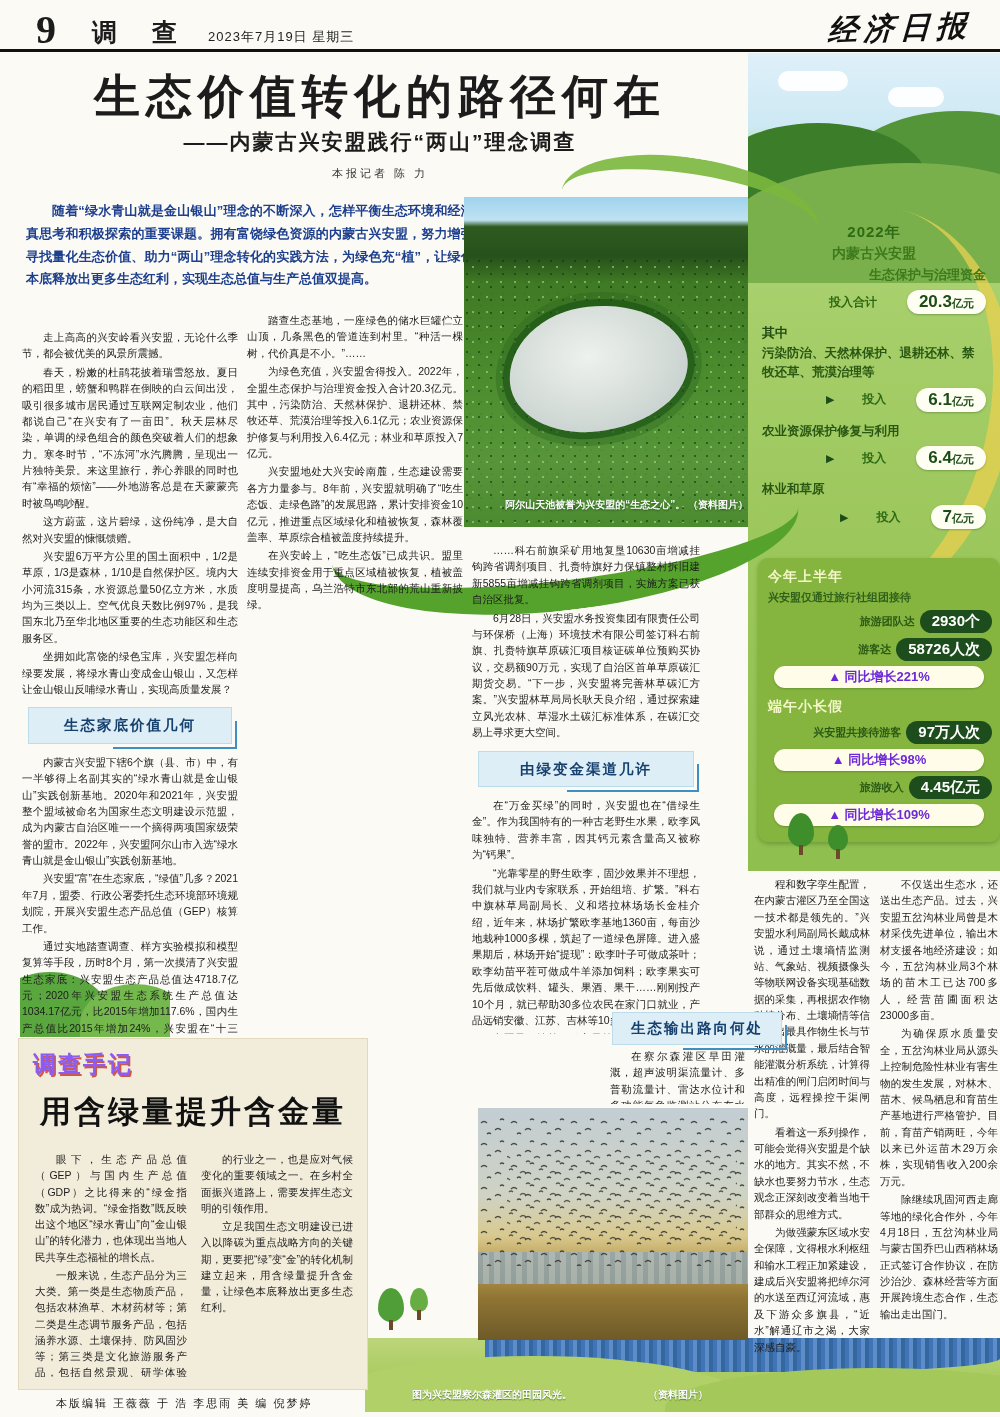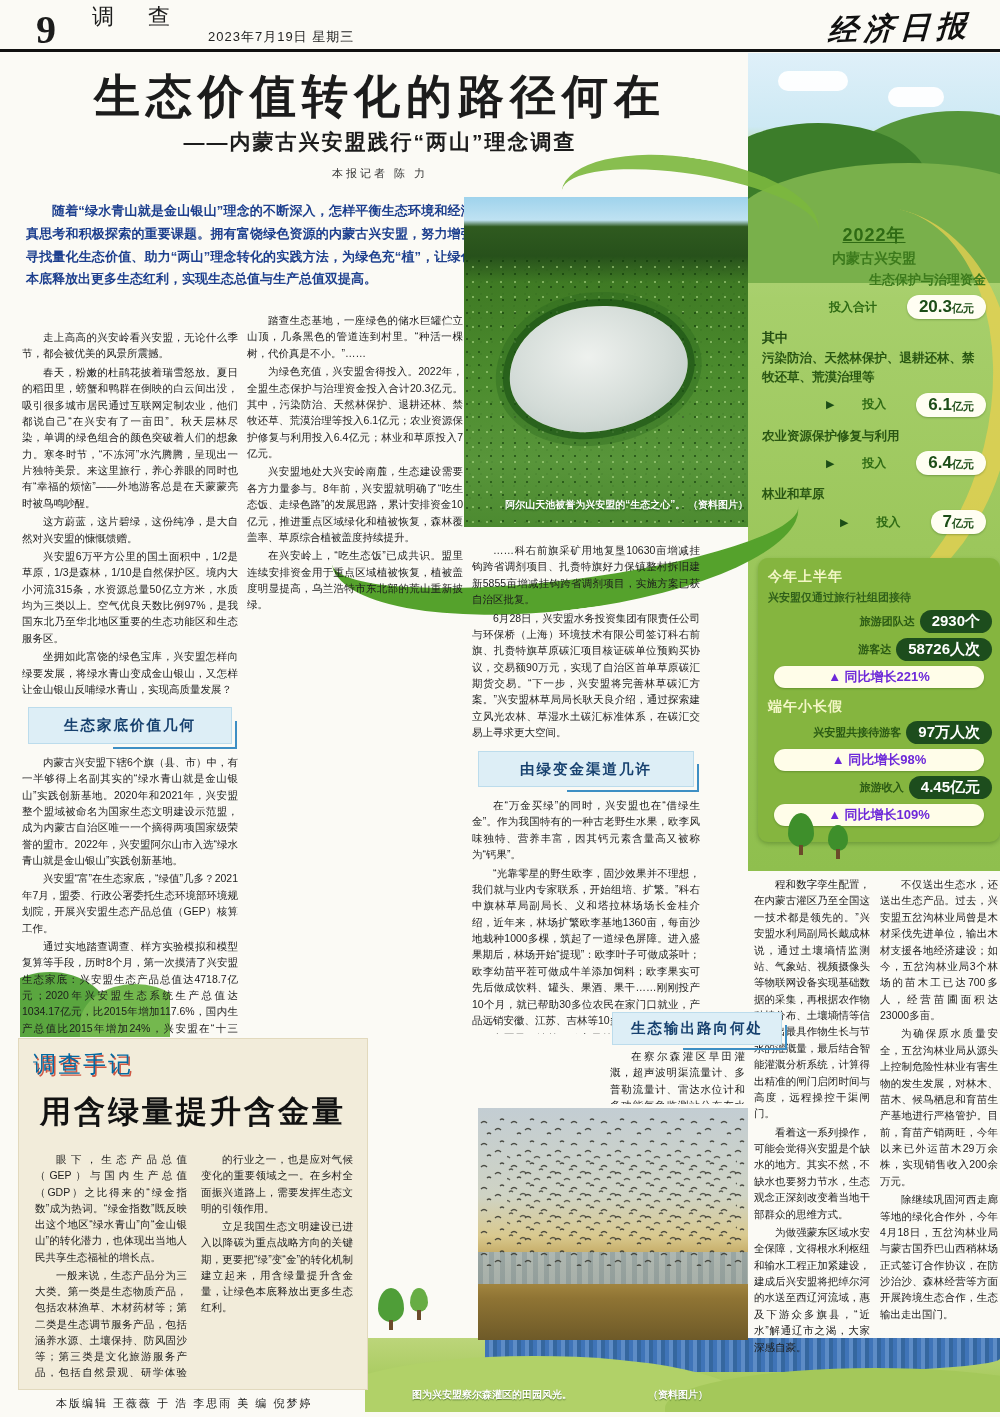--- a/index.html
+++ b/index.html
@@ -1,21 +1,21 @@
 <!DOCTYPE html>
 <html><head>
 <meta charset="utf-8">
 <style>
   html,body{margin:0;padding:0;background:#e8e6df;}
   #page{position:relative;width:1000px;height:1417px;margin:0 auto;background:#fbfaf5;overflow:hidden;
         font-family:"Liberation Sans","DejaVu Sans",sans-serif;color:#1c1c1c;}
   
   .hdr-rule{position:absolute;left:0;top:49px;width:1000px;height:3px;background:#111;}
   .page-num{position:absolute;left:36px;top:6px;font-size:40px;font-weight:900;font-family:"Liberation Serif",serif;}
-  .section-name{position:absolute;left:92px;top:2px;font-size:22px;font-weight:400;letter-spacing:14px;}
+  .section-name{position:absolute;left:92px;top:16px;font-size:25px;font-weight:700;letter-spacing:14px;}
   .hdr-date{position:absolute;left:208px;top:28px;font-size:13px;color:#222;letter-spacing:1px;}
   .masthead{position:absolute;right:28px;top:8px;font-size:30px;font-weight:bold;font-family:"DejaVu Serif",serif;
             font-style:italic;letter-spacing:6px;transform:skew(-4deg) rotate(-2deg);color:#111;}
   
   .headline{position:absolute;left:0;top:66px;width:760px;text-align:center;font-size:46px;font-weight:900;letter-spacing:6px;}
   .subhead{position:absolute;left:0;top:128px;width:760px;text-align:center;font-size:21px;font-weight:900;letter-spacing:2px;}
   .byline{position:absolute;left:0;top:166px;width:760px;text-align:center;font-size:11px;color:#333;letter-spacing:3px;}
   
   .lead{position:absolute;left:26px;top:200px;width:540px;font-size:13px;line-height:1.75;font-weight:bold;
         color:#1d3f8e;text-align:justify;}
@@ -48,21 +48,21 @@
   
   .sidebar{position:absolute;left:748px;top:53px;width:252px;height:818px;overflow:hidden;
       background:linear-gradient(180deg,#dff0f9 0%,#cde9f4 9%,#b9d98a 13%,#a7cf6b 30%,#9cc75c 60%,#8fbf4e 100%);z-index:2;}
   .sb-hill1{position:absolute;left:-40px;top:70px;width:220px;height:120px;border-radius:50% 50% 0 0;background:#3c7d2a;}
   .sb-hill2{position:absolute;left:90px;top:58px;width:240px;height:140px;border-radius:50% 50% 0 0;background:#55953a;}
   .sb-hill3{position:absolute;left:-20px;top:110px;width:330px;height:120px;border-radius:55% 45% 0 0;background:#79b04b;}
   .sb-cloud{position:absolute;width:70px;height:20px;border-radius:12px;background:#fff;opacity:.95;}
   .sb-swirl{position:absolute;left:-60px;top:150px;width:300px;height:420px;border-radius:50%;
       border-right:22px solid rgba(233,208,80,.75);transform:rotate(14deg);}
   .sb-inner{position:absolute;left:14px;top:170px;width:224px;z-index:3;}
-  .sb-year{font-size:18px;font-weight:900;color:#2f6b14;text-align:center;letter-spacing:1px;text-decoration:underline;}
+  .sb-year{font-size:15px;font-weight:900;color:#2f6b14;text-align:center;letter-spacing:1px;}
   .sb-org{font-size:14px;font-weight:900;color:#3c7a1c;text-align:center;margin-top:3px;}
   .sb-fund{font-size:13px;font-weight:900;color:#3c7a1c;text-align:right;margin-top:3px;}
   .sb-row{display:flex;align-items:center;justify-content:flex-end;margin-top:6px;gap:24px;}
   .sb-lab{font-size:12px;font-weight:900;color:#2f6b14;margin-right:6px;white-space:nowrap;}
   .pill{background:#fffef2;border-radius:14px;padding:2px 12px;font-size:17px;font-weight:900;color:#1c4d17;
         box-shadow:0 1px 2px rgba(40,80,20,.35);white-space:nowrap;}
   .pill small{font-size:11px;font-weight:900;}
   .sb-among{font-size:13px;font-weight:900;color:#234d12;margin:10px 0 2px 0;}
   .sb-cat{font-size:12.5px;font-weight:900;color:#2a5713;line-height:1.5;}
   .sb-arrow{color:#1c4d17;font-size:11px;margin-right:4px;}
@@ -75,21 +75,21 @@
   .dpill{background:#1d4d1d;color:#fff;border-radius:14px;padding:2px 12px;font-size:15px;font-weight:900;white-space:nowrap;}
   .gpill{background:#fffde9;color:#6d28d9;border-radius:14px;padding:2px 10px;font-size:13px;font-weight:900;
          text-align:center;margin:4px 10px;box-shadow:0 1px 2px rgba(30,70,10,.3);}
   .sb-tree{position:absolute;z-index:3;}
   .tree-top{width:26px;height:34px;border-radius:50% 50% 50% 50%/60% 60% 40% 40%;background:#3e8f2b;margin:0 auto;}
   .tree-trunk{width:4px;height:10px;background:#6b4a2a;margin:-2px auto 0 auto;}
   
   
   .notebook{position:absolute;left:18px;top:1038px;width:348px;height:350px;background:#f2ecda;
       border:1px solid #e2d9bd;z-index:3;overflow:hidden;}
-  .nb-label{position:absolute;left:14px;top:10px;font-size:23px;font-weight:400;color:#0369a1;
+  .nb-label{position:absolute;left:14px;top:10px;font-size:23px;font-weight:700;color:#8b5cf6;
       text-shadow:1.5px 1.5px 0 #cf5844;letter-spacing:2px;}
   .nb-title{position:absolute;left:0;top:52px;width:100%;text-align:center;font-size:31px;font-weight:900;letter-spacing:3px;color:#111;}
   .nb-col{position:absolute;top:112px;height:226px;font-size:10.5px;line-height:1.55;text-align:justify;overflow:hidden;}
   .nb-col p{margin:0 0 2px 0;text-indent:2em;}
   
   .photo-birds{position:absolute;left:478px;top:1108px;width:270px;height:232px;overflow:hidden;z-index:2;
       background:linear-gradient(180deg,#c3cdd3 0%,#cfd3c4 38%,#d9c98f 55%,#b99a4e 68%,#8f7434 82%,#6e5a28 100%);}
   .birds-water{position:absolute;left:0;top:62%;width:100%;height:14%;
       background:repeating-linear-gradient(90deg,#8ea4b2 0 5px,#a8bac4 5px 11px);opacity:.8;}
   

